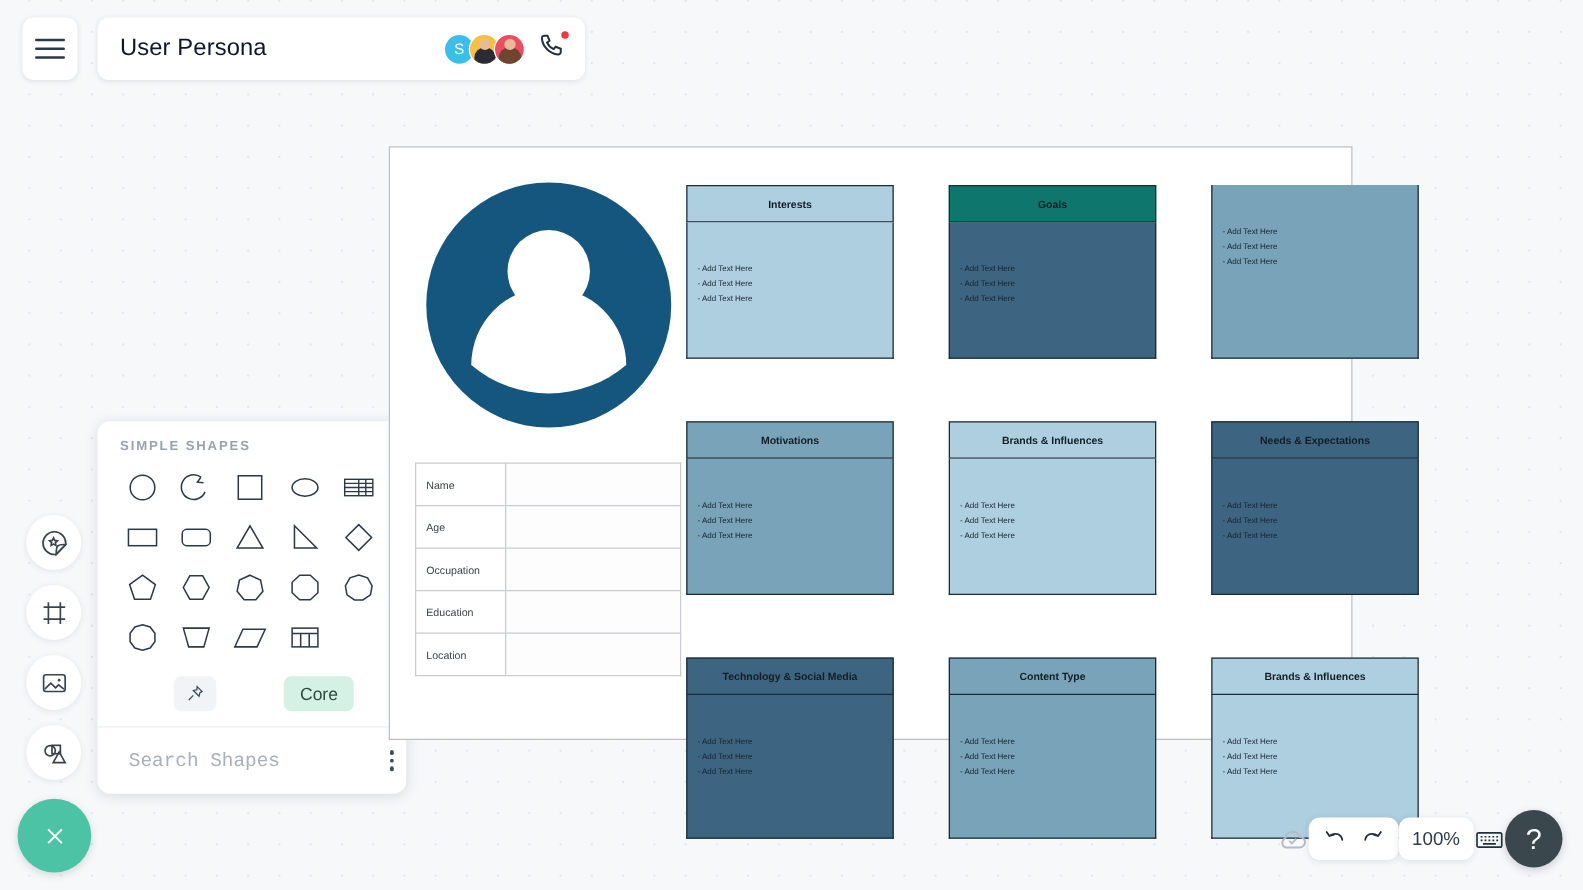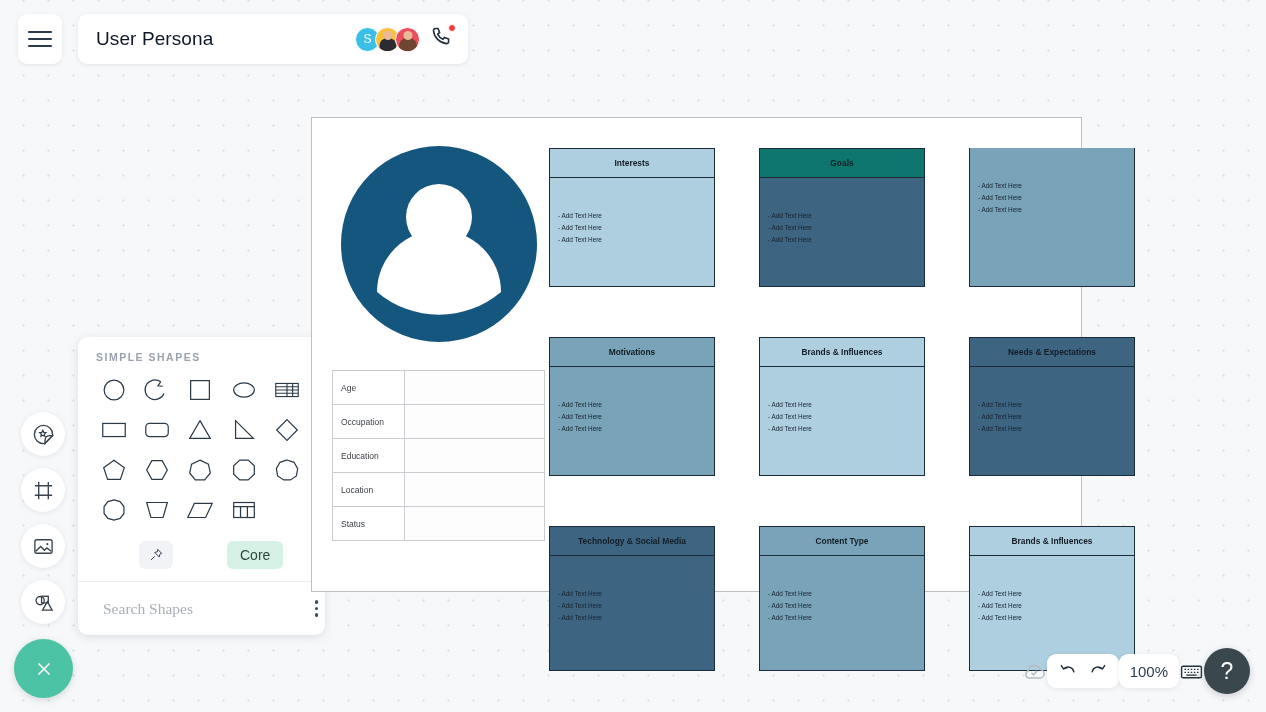--- a/index.html
+++ b/index.html
@@ -133,21 +133,21 @@
   .sp-tab.active { background: #d5f0e4; color: #2b4a3c; }
   .sp-tab.icon-tab { padding: 0 9px; }
   .sp-search {
     border-top: 1px solid #eceef1;
     height: 54px; display: flex; align-items: center;
     padding: 0 14px 0 16px; gap: 9px;
   }
   .sp-search-input {
     border: none; outline: none; flex: 1;
     font-size: 15.5px; color: #9aa3ad; background: transparent;
-    font-family: Liberation Serif, serif;
+    font-family: Liberation Mono, monospace;
   }
   .sp-search-input::placeholder { color: #a8b0b9; }
   .kebab { display: flex; flex-direction: column; gap: 3px; cursor: pointer; padding: 4px; }
   .kebab i { width: 3.4px; height: 3.4px; border-radius: 50%; background: #3c4a59; display: block; }
 
   
   .frame {
     position: absolute; left: 311px; top: 117px;
     width: 771px; height: 475px;
     background: #ffffff; border: 1px solid #bcbfc4;
@@ -429,40 +429,40 @@
   <div class="persona-avatar">
     <svg width="200" height="200" viewBox="0 0 200 200">
       <circle cx="100" cy="100" r="98" fill="#15567f"></circle>
       <circle cx="100" cy="73" r="33" fill="#ffffff"></circle>
       <path d="M38 148a62 62 0 0 1 124 0 96 96 0 0 1-124 0Z" fill="#ffffff"></path>
     </svg>
   </div>
 
   <table class="info-table">
     <tbody>
+      <tr>
+        <td class="lbl">Name</td>
+        <td class="val"></td>
+      </tr>
       <tr>
         <td class="lbl">Age</td>
         <td class="val"></td>
       </tr>
       <tr>
         <td class="lbl">Occupation</td>
         <td class="val"></td>
       </tr>
       <tr>
         <td class="lbl">Education</td>
         <td class="val"></td>
       </tr>
       <tr>
         <td class="lbl">Location</td>
         <td class="val"></td>
       </tr>
-      <tr>
-        <td class="lbl">Status</td>
-        <td class="val"></td>
-      </tr>
     </tbody>
   </table>
 
   <div class="cards">
 
     <div class="card r1">
       <div class="card-head" style="background: rgb(174, 207, 224);">Interests</div>
       <div class="card-body" style="background: rgb(174, 207, 224);">
         <div class="bullet">- Add Text Here</div>
         <div class="bullet">- Add Text Here</div>

